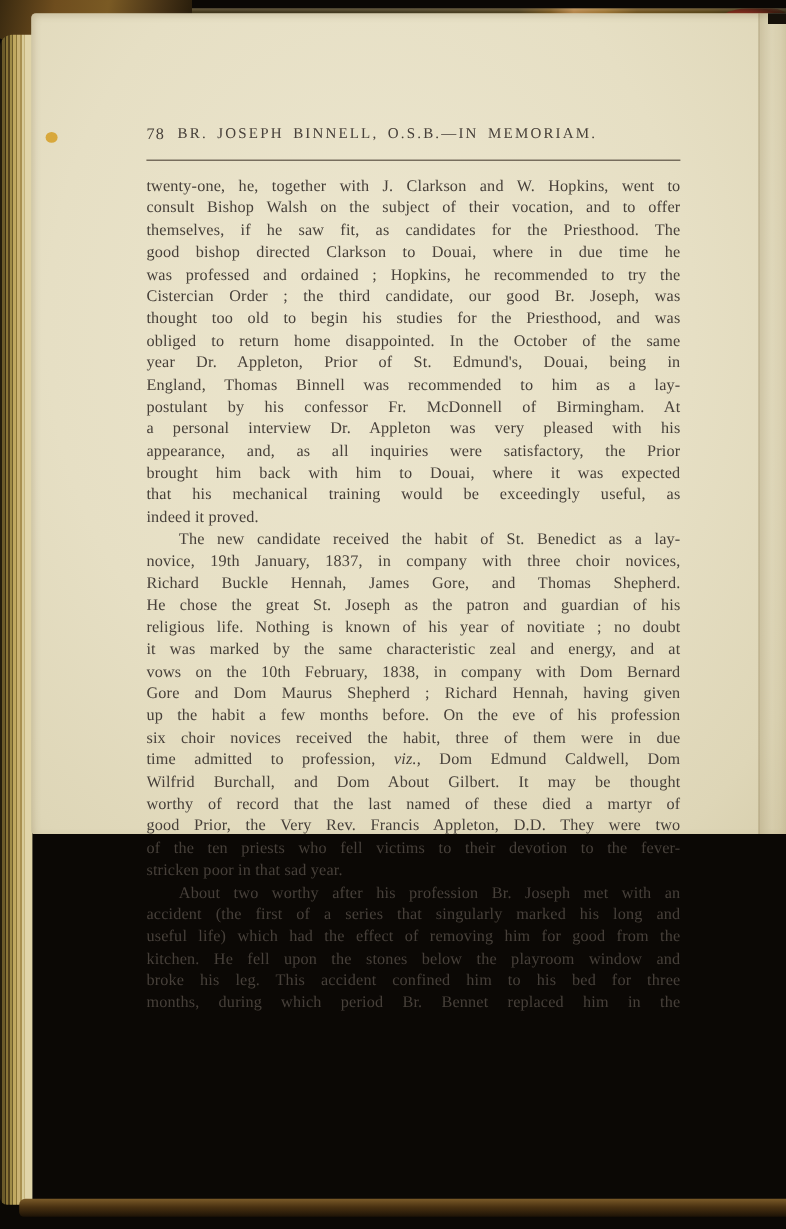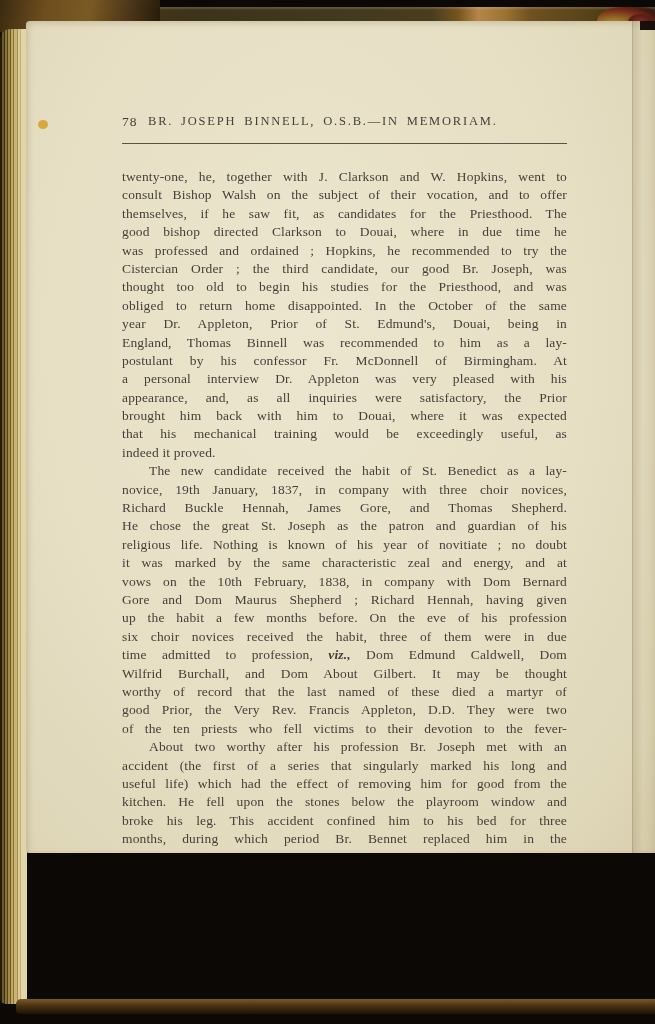--- a/index.html
+++ b/index.html
@@ -43,21 +43,21 @@
     background:linear-gradient(90deg,
       #241c0c 0 2px,#6b5a2a 2px 4px,#3a2f14 4px 5px,#8a7436 5px 7px,
       #55441e 7px 8px,#a08c48 8px 10px,#6b5a2a 10px 11px,#c0a860 11px 13px,
       #8a7436 13px 14px,#c9b273 14px 17px,#a89050 17px 18px,
       #d8cb98 18px 20px,#c4b27a 20px 21px,#e0d4a8 21px 27px);
     border-radius:10px 0 0 6px;
   }
 
   
   .page{
-    position:absolute;left:26px;top:21px;width:629px;height:832px;
+    position:absolute;left:26px;top:11px;width:629px;height:684px;
     background:radial-gradient(ellipse at 45% 38%,#ece6cf 0%,#e6dfc4 55%,#ded6b7 88%,#d8cfae 100%);
     border-radius:4px 0 0 3px;
     box-shadow:inset 2px 2px 6px rgba(120,100,55,0.25);
   }
   .right-crease{
     position:absolute;right:0;top:0;width:22px;height:100%;
     border-left:1px solid rgba(120,100,55,0.30);
     background:linear-gradient(90deg,rgba(124,104,58,0.20) 0%,rgba(124,104,58,0.04) 45%,rgba(150,130,80,0.14) 100%);
   }
   .corner-notch{
@@ -82,30 +82,30 @@
   }
   .header{position:relative;height:17px;line-height:17px;}
   .pageno{
     position:absolute;left:0;top:0;font-size:13.5px;letter-spacing:1px;
   }
   .running-title{
     display:block;text-align:left;padding-left:26px;
     font-size:12.5px;letter-spacing:1.8px;word-spacing:3px;
   }
   .rule{margin-top:13px;border-top:1px solid #5b5244;height:0;}
-  .body-text{margin-top:24px;}
+  .body-text{margin-top:12px;}
   .line{
     font-size:13.5px;height:18.4px;line-height:18.4px;
     letter-spacing:0.15px;
     text-align:justify;text-align-last:justify;
     overflow:hidden;white-space:normal;
   }
   .line.indent{text-indent:27px;}
   .line.end{text-align-last:left;}
-  .it{font-style:italic;font-weight:bold;}
+  .it{font-style:italic;}
 </style>
 </head>
 <body>
 
 <div class="scene">
   <div class="binding-strip"></div>
   <div class="binding-patch"></div>
   <div class="debris"></div>
   <div class="debris2"></div>
   <div class="page-stack"></div>
@@ -153,20 +153,21 @@
           <div class="line">Gore and Dom Maurus Shepherd ; Richard Hennah, having given</div>
           <div class="line">up the habit a few months before. On the eve of his profession</div>
           <div class="line">six choir novices received the habit, three of them were in due</div>
           <div class="line">
             <span>time admitted to profession, </span><span class="it">viz.,</span><span> Dom Edmund Caldwell, Dom</span>
           </div>
           <div class="line">Wilfrid Burchall, and Dom About Gilbert. It may be thought</div>
           <div class="line">worthy of record that the last named of these died a martyr of</div>
           <div class="line">good Prior, the Very Rev. Francis Appleton, D.D. They were two</div>
           <div class="line">of the ten priests who fell victims to their devotion to the fever-</div>
+          <div class="line end">stricken poor in that sad year.</div>
         </div>
 
         <div>
           <div class="line indent">About two worthy after his profession Br. Joseph met with an</div>
           <div class="line">accident (the first of a series that singularly marked his long and</div>
           <div class="line">useful life) which had the effect of removing him for good from the</div>
           <div class="line">kitchen. He fell upon the stones below the playroom window and</div>
           <div class="line">broke his leg. This accident confined him to his bed for three</div>
           <div class="line">months, during which period Br. Bennet replaced him in the</div>
         </div>

